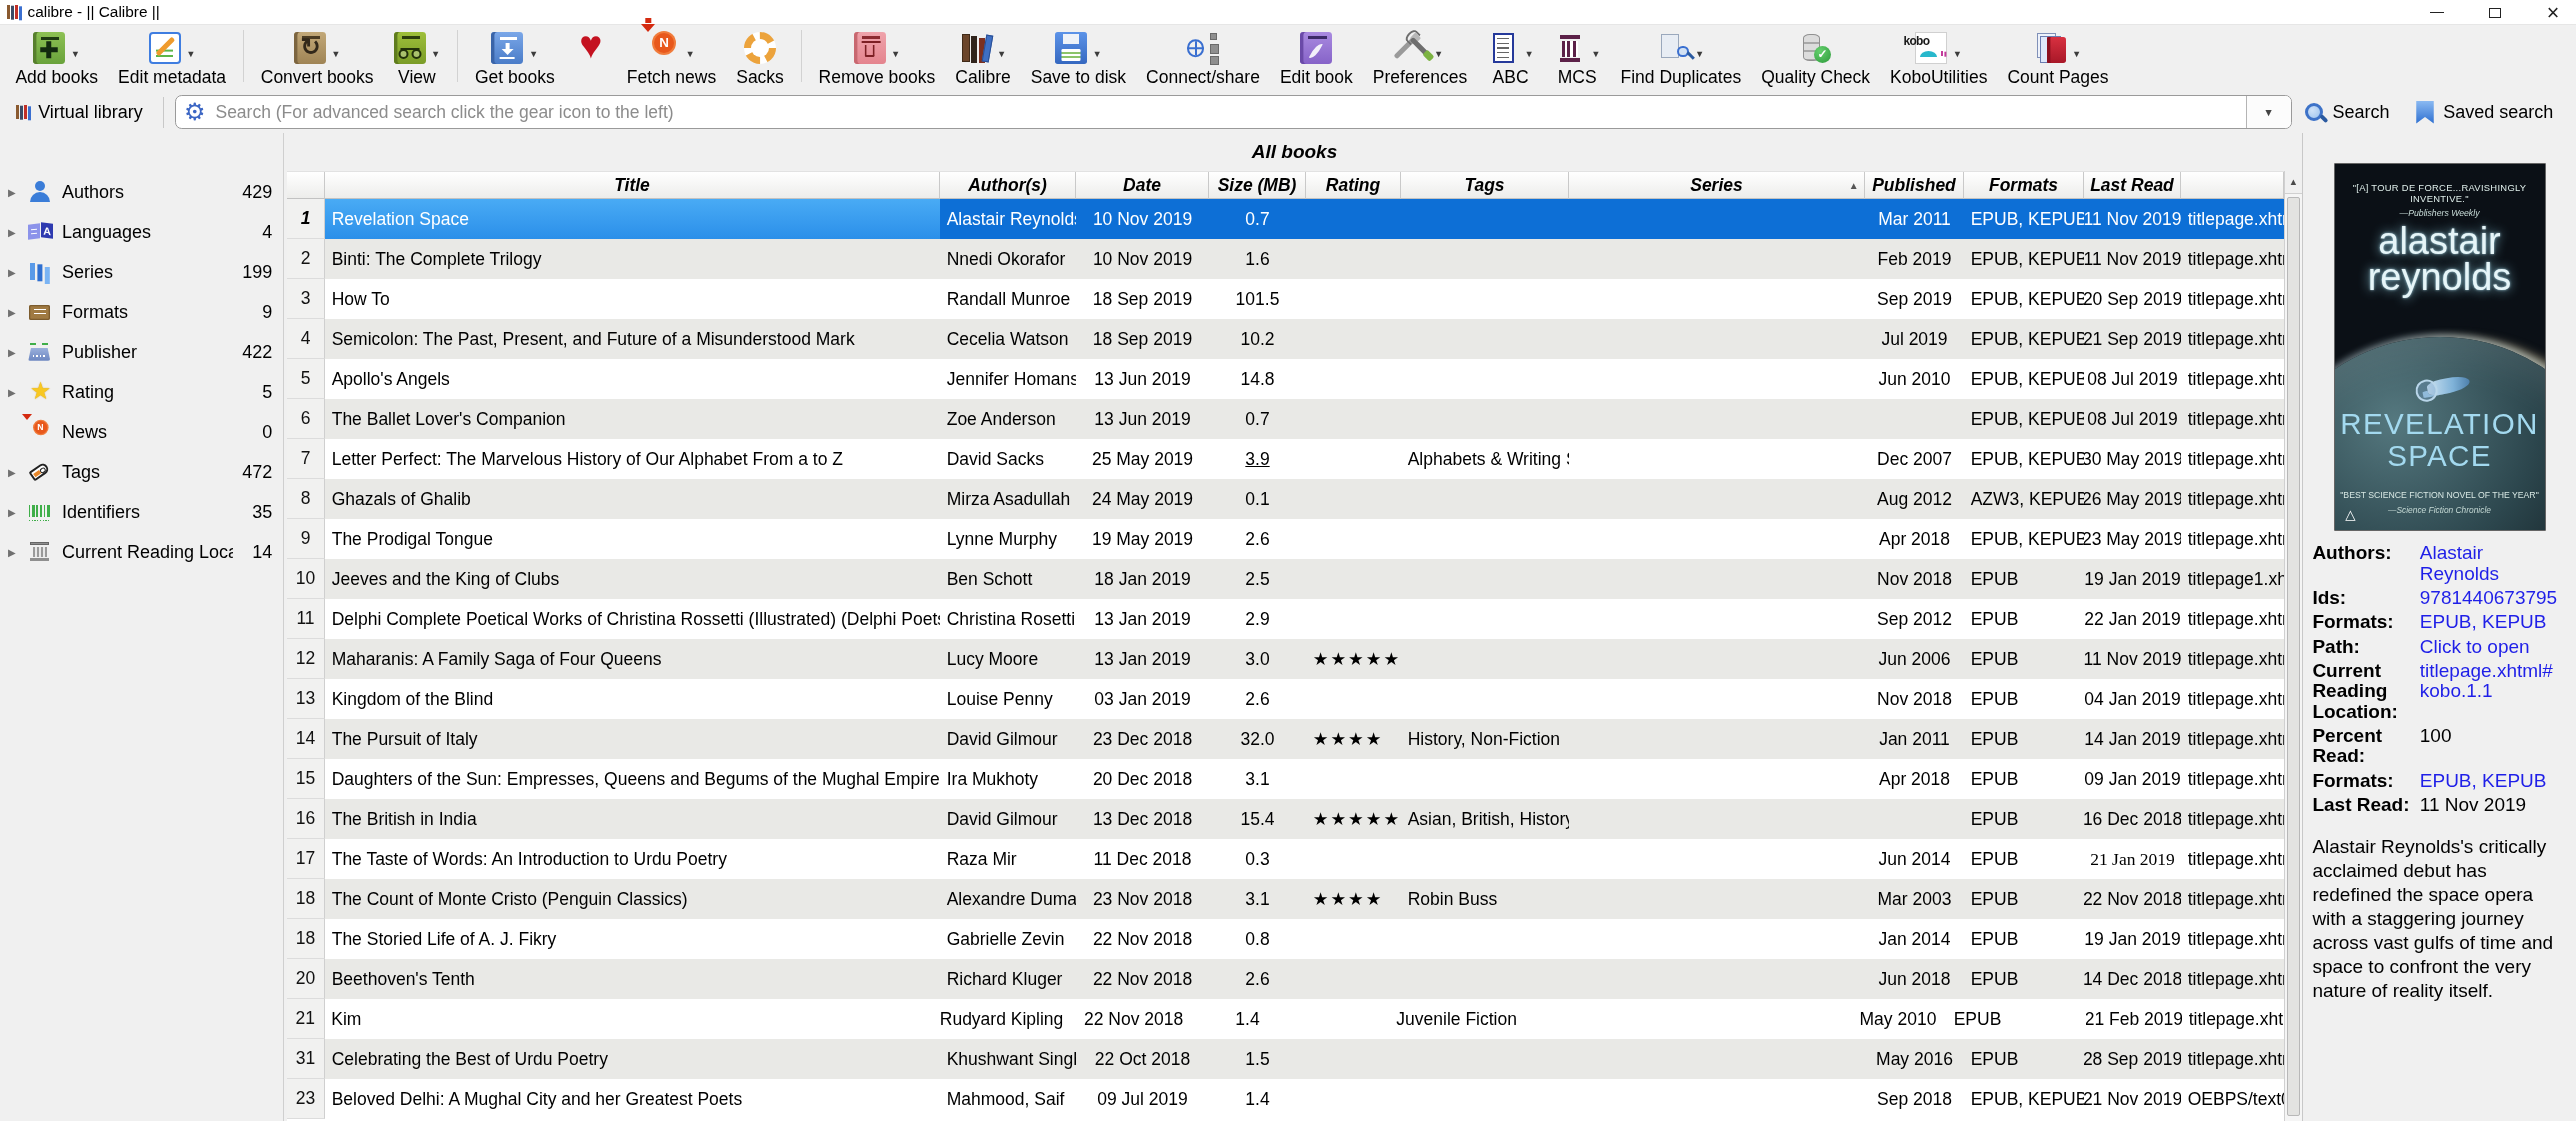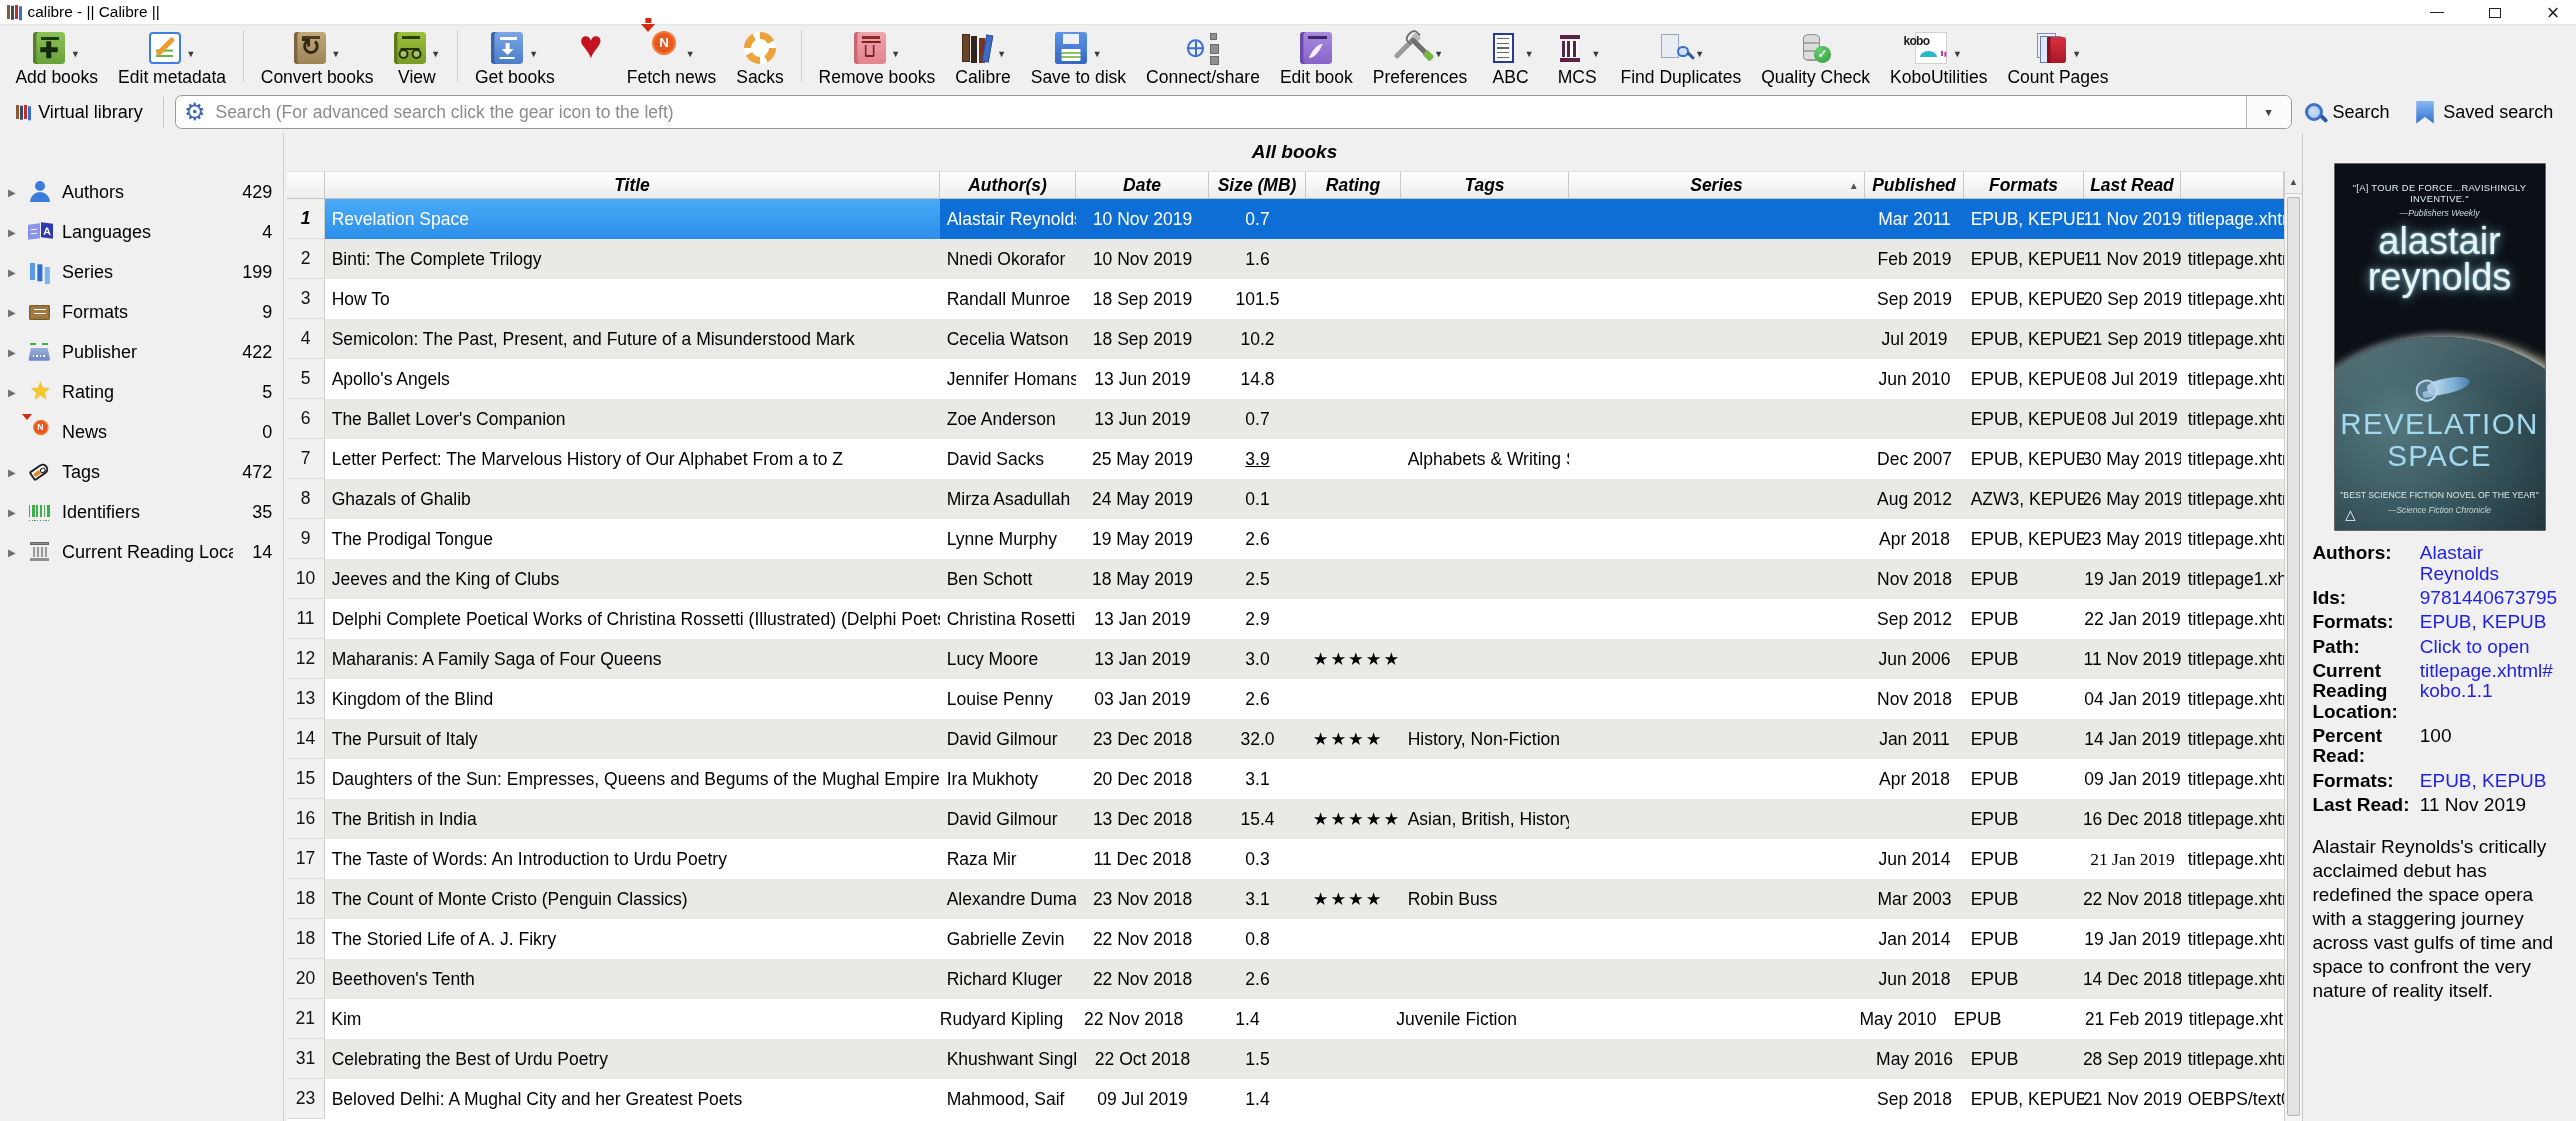--- a/index.html
+++ b/index.html
@@ -717,21 +717,21 @@
         <div class="cell c-series" style="width: 296px;"></div>
         <div class="cell c-published ctr" style="width: 99px;">Apr 2018</div>
         <div class="cell c-formats" style="width: 120px;">EPUB, KEPUB</div>
         <div class="cell c-last_read ctr" style="width: 97px;">23 May 2019</div>
         <div class="cell c-extra" style="width: 103px;">titlepage.xhtm</div>
       </div>
       <div class="trow alt">
         <div class="cell c-num ctr numcell" style="width: 38px;">10</div>
         <div class="cell c-title" style="width: 615px;">Jeeves and the King of Clubs</div>
         <div class="cell c-authors" style="width: 136px;">Ben Schott</div>
-        <div class="cell c-date ctr" style="width: 133px;">18 May 2019</div>
+        <div class="cell c-date ctr" style="width: 133px;">18 Jan 2019</div>
         <div class="cell c-size ctr" style="width: 97px;">2.5</div>
         <div class="cell c-rating" style="width: 95px;"></div>
         <div class="cell c-tags" style="width: 168px;"></div>
         <div class="cell c-series" style="width: 296px;"></div>
         <div class="cell c-published ctr" style="width: 99px;">Nov 2018</div>
         <div class="cell c-formats" style="width: 120px;">EPUB</div>
         <div class="cell c-last_read ctr" style="width: 97px;">19 Jan 2019</div>
         <div class="cell c-extra" style="width: 103px;">titlepage1.xhtm</div>
       </div>
       <div class="trow">

